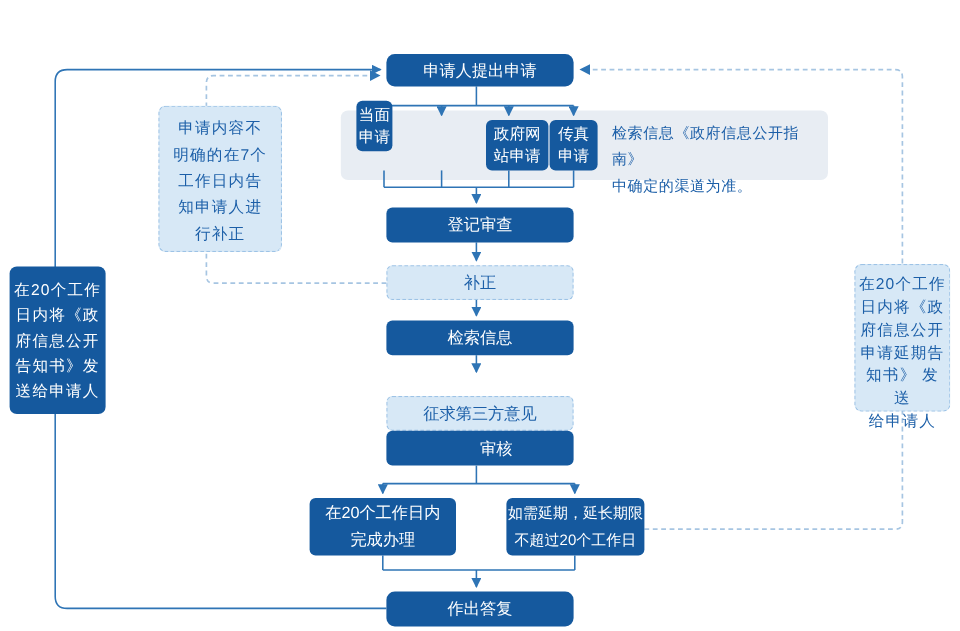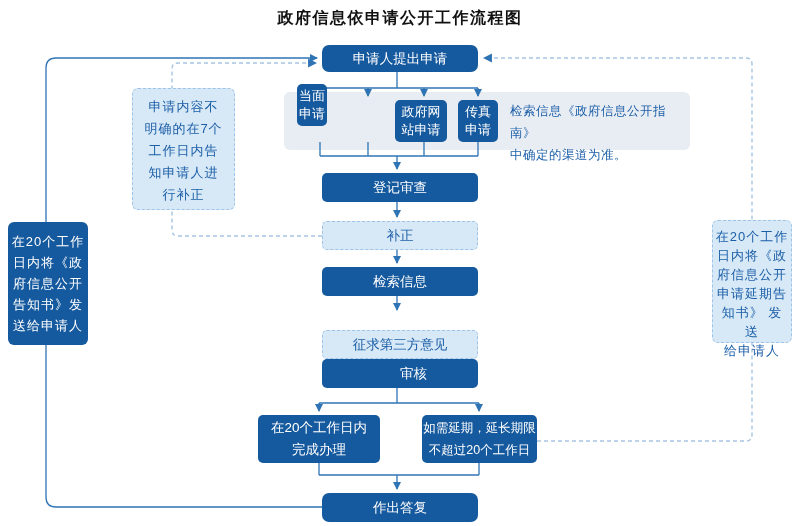--- a/index.html
+++ b/index.html
@@ -47,21 +47,20 @@
   .tall.note-right{line-height:19px;padding:6px 2px;}
   .ln{stroke:var(--line-solid);stroke-width:1.3;fill:none;}
   .lnd{stroke:var(--line-dashed);stroke-width:1.4;fill:none;stroke-dasharray:4 3;}
   #arw path{fill:var(--line-solid);}
 </style>
 </head>
 <body>
 
 <div id="stage">
 
-  <div class="title">政府信息依申请公开工作流程图</div>
 
   <div class="panel" style="left:284px;top:92px;width:406px;height:58px;"></div>
 
   <svg class="connectors" width="800" height="526" viewBox="0 0 800 526" aria-hidden="true">
     <defs>
       <marker id="arw" viewBox="0 0 8 8" refX="7" refY="4" markerWidth="6.5" markerHeight="6.5" orient="auto">
         <path d="M0,0 L8,4 L0,8 Z"></path>
       </marker>
     </defs>
 
@@ -98,21 +97,21 @@
     <path class="ln" d="M319,463 V475"></path>
     <path class="ln" d="M479,463 V475"></path>
     <path class="ln" d="M319,475 H479"></path>
     <path class="ln" d="M397,475 V489" marker-end="url(#arw)"></path>
   </svg>
 
   <div class="node big-radius" style="left:322px;top:45px;width:156px;height:27px;">申请人提出申请</div>
 
   <div class="node small" style="left:297px;top:84px;width:30px;height:42px;">当面
 申请</div>
-  <div class="node small" style="left:395px;top:100px;width:52px;height:42px;">政府网
+  <div class="node small" style="left:405px;top:100px;width:52px;height:42px;">政府网
 站申请</div>
   <div class="node small" style="left:458px;top:100px;width:40px;height:42px;">传真
 申请</div>
 
   <div class="note" style="left:510px;top:100px;width:178px;">检索信息《政府信息公开指南》
 中确定的渠道为准。</div>
 
   <div class="node" style="left:322px;top:173px;width:156px;height:29px;">登记审查</div>
 
   <div class="node light" style="left:322px;top:221px;width:156px;height:29px;">补正</div>

